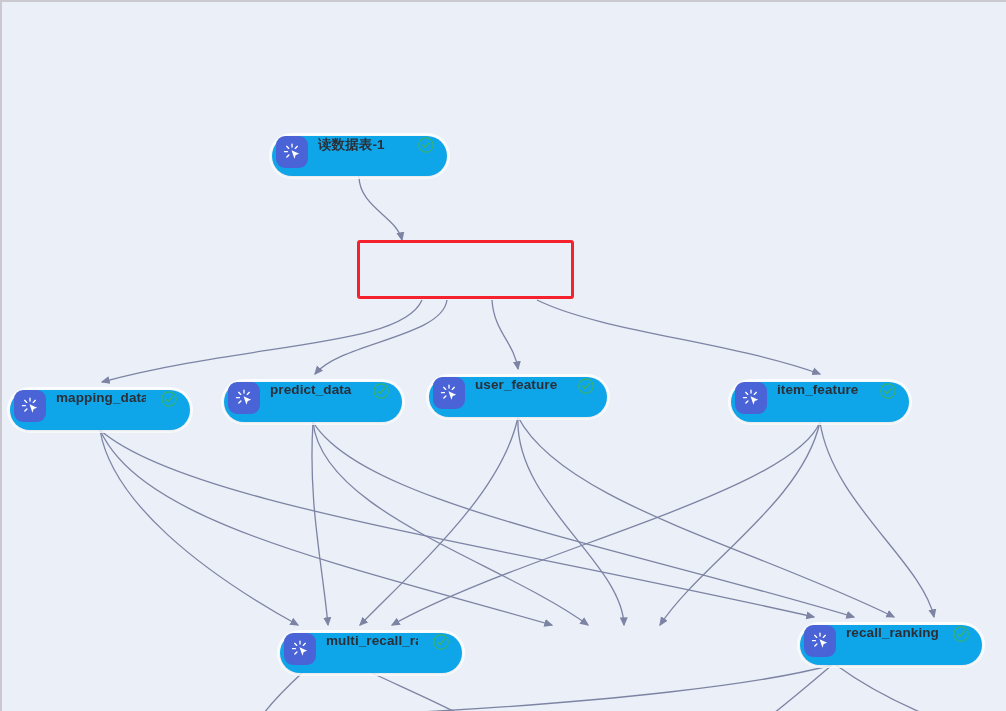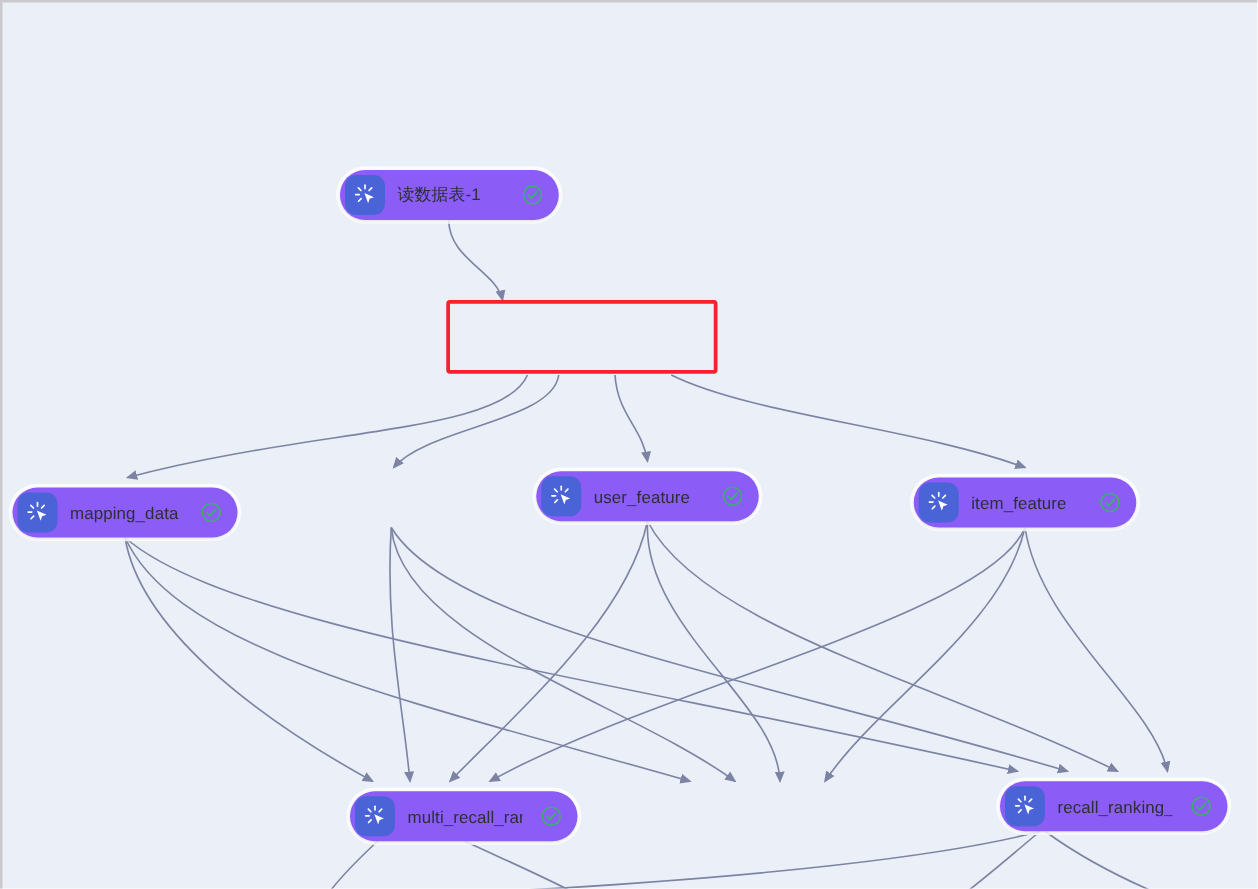--- a/index.html
+++ b/index.html
@@ -29,29 +29,30 @@
     top: 0;
     width: 1006px;
     height: 711px;
     pointer-events: none;
   }
 
   
   .node {
     position: absolute;
     display: flex;
-    align-items: center;
+    align-items: flex-start;
     height: 40px;
-    background: #8b5cf6;
+    background: #0ea5e9;
     border-radius: 20px;
     box-shadow: 0 1px 3px rgba(40, 50, 80, 0.13),
                 0 0 0 3px rgba(255, 255, 255, 0.85);
     padding: 0 12px 0 4px;
     box-sizing: border-box;
     z-index: 5;
+    font-weight: bold;
   }
 
   .node-icon {
     width: 32px;
     height: 32px;
     min-width: 32px;
     border-radius: 9px;
     background: #4a64d8;
     display: flex;
     align-items: center;
@@ -175,20 +176,41 @@
     </span>
     <span class="node-label">mapping_data</span>
     <span class="node-status">
       <svg width="18" height="18" viewBox="0 0 20 20">
         <circle cx="10" cy="10" r="8" fill="none" stroke="#39b36a" stroke-width="1.3"></circle>
         <path d="M 6.2 10.2 L 8.8 12.8 L 13.9 7.2" fill="none" stroke="#39b36a" stroke-width="1.5" stroke-linecap="round" stroke-linejoin="round"></path>
       </svg>
     </span>
   </div>
 
+  <div class="node" style="left:222px; top:380px; width:178px;">
+    <span class="node-icon">
+      <svg width="20" height="20" viewBox="0 0 24 24">
+        <g stroke="#ffffff" stroke-width="1.6" stroke-linecap="round">
+          <line x1="12" y1="2.5" x2="12" y2="6"></line>
+          <line x1="5.6" y1="5.2" x2="8.1" y2="7.7"></line>
+          <line x1="18.4" y1="5.2" x2="15.9" y2="7.7"></line>
+          <line x1="3" y1="11.6" x2="6.5" y2="11.6"></line>
+          <line x1="5.8" y1="18" x2="8.3" y2="15.5"></line>
+        </g>
+        <path d="M 11.4 10 L 20.6 14.2 L 16.4 15.6 L 15 20 Z" fill="#ffffff"></path>
+      </svg>
+    </span>
+    <span class="node-label">predict_data</span>
+    <span class="node-status">
+      <svg width="18" height="18" viewBox="0 0 20 20">
+        <circle cx="10" cy="10" r="8" fill="none" stroke="#39b36a" stroke-width="1.3"></circle>
+        <path d="M 6.2 10.2 L 8.8 12.8 L 13.9 7.2" fill="none" stroke="#39b36a" stroke-width="1.5" stroke-linecap="round" stroke-linejoin="round"></path>
+      </svg>
+    </span>
+  </div>
 
   <div class="node" style="left:427px; top:375px; width:178px;">
     <span class="node-icon">
       <svg width="20" height="20" viewBox="0 0 24 24">
         <g stroke="#ffffff" stroke-width="1.6" stroke-linecap="round">
           <line x1="12" y1="2.5" x2="12" y2="6"></line>
           <line x1="5.6" y1="5.2" x2="8.1" y2="7.7"></line>
           <line x1="18.4" y1="5.2" x2="15.9" y2="7.7"></line>
           <line x1="3" y1="11.6" x2="6.5" y2="11.6"></line>
           <line x1="5.8" y1="18" x2="8.3" y2="15.5"></line>

